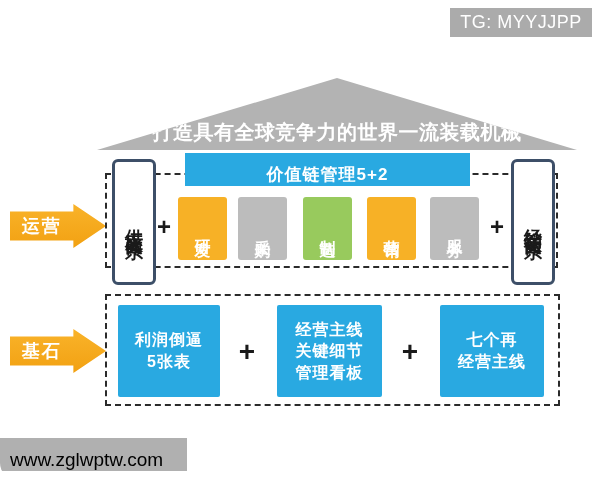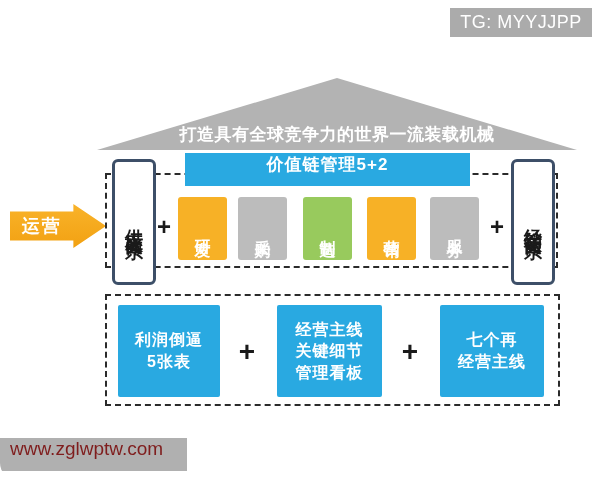--- a/index.html
+++ b/index.html
@@ -19,35 +19,35 @@
 
   
   .tg-banner {
     left: 450px; top: 8px; width: 142px; height: 29px;
     background: #ababab; color: #ffffff;
     font-size: 18px; letter-spacing: 0.5px;
     display: flex; align-items: center; justify-content: center;
   }
   .site-banner {
     left: 0; top: 438px; width: 187px; height: 33px;
-    background: #b0b0b0; color: #7f1d1d;
+    background: #b0b0b0; color: #000000;
     font-size: 19px;
-    display: flex; align-items: flex-start; padding-left: 10px;
+    display: flex; align-items: flex-end; padding-left: 10px;
   }
 
   
   .roof {
     left: 97px; top: 78px; width: 480px; height: 72px;
     background: #b3b3b3;
     clip-path: polygon(50% 0%, 100% 100%, 0% 100%);
   }
   .roof-text {
     position: absolute; left: 0; right: 0; bottom: 4px;
     text-align: center; color: #ffffff;
-    font-size: 17px; font-weight: bold; letter-spacing: 0.5px;
+    font-size: 20px; font-weight: bold; letter-spacing: 0.5px;
   }
 
   
   .row-arrow {
     width: 96px; height: 44px;
     background: linear-gradient(180deg, #f9b32a 0%, #f2a112 100%);
     clip-path: polygon(0% 17%, 66% 17%, 66% 0%, 100% 50%, 66% 100%, 66% 83%, 0% 83%);
   }
   .row-arrow .lbl {
     position: absolute; left: 0; top: 0; width: 66%; height: 100%;
@@ -74,21 +74,21 @@
     letter-spacing: 3px; line-height: 1;
   }
   .vbox-left  { left: 112px; }
   .vbox-right { left: 511px; }
 
   
   .vc-bar {
     left: 185px; top: 153px; width: 285px; height: 33px;
     background: #29a9e1; color: #ffffff;
     font-size: 17px; font-weight: bold; letter-spacing: 1px;
-    display: flex; align-items: flex-start; justify-content: center;
+    display: flex; align-items: flex-end; justify-content: center;
   }
 
   
   .chain-box {
     top: 197px; width: 49px; height: 63px;
     border-radius: 3px;
     display: flex; align-items: center; justify-content: center;
     color: #ffffff; font-size: 16px; font-weight: bold;
     writing-mode: vertical-rl; text-orientation: upright;
     letter-spacing: 2px; line-height: 1;
@@ -135,20 +135,23 @@
     <span>TG: MYYJJPP</span>
   </div>
 
   <div class="abs roof">
     <div class="roof-text">打造具有全球竞争力的世界一流装载机械</div>
   </div>
 
   <div class="abs row-arrow arrow-ops">
     <span class="lbl">运营</span>
   </div>
+  <div class="abs row-arrow arrow-found">
+    <span class="lbl">基石</span>
+  </div>
 
   <div class="abs dash-frame ops-frame"></div>
 
   <div class="abs vc-bar">
     <span>价值链管理5+2</span>
   </div>
 
   <div class="abs vbox vbox-left">供应商体系</div>
   <div class="abs vbox vbox-right">经销商体系</div>
 

